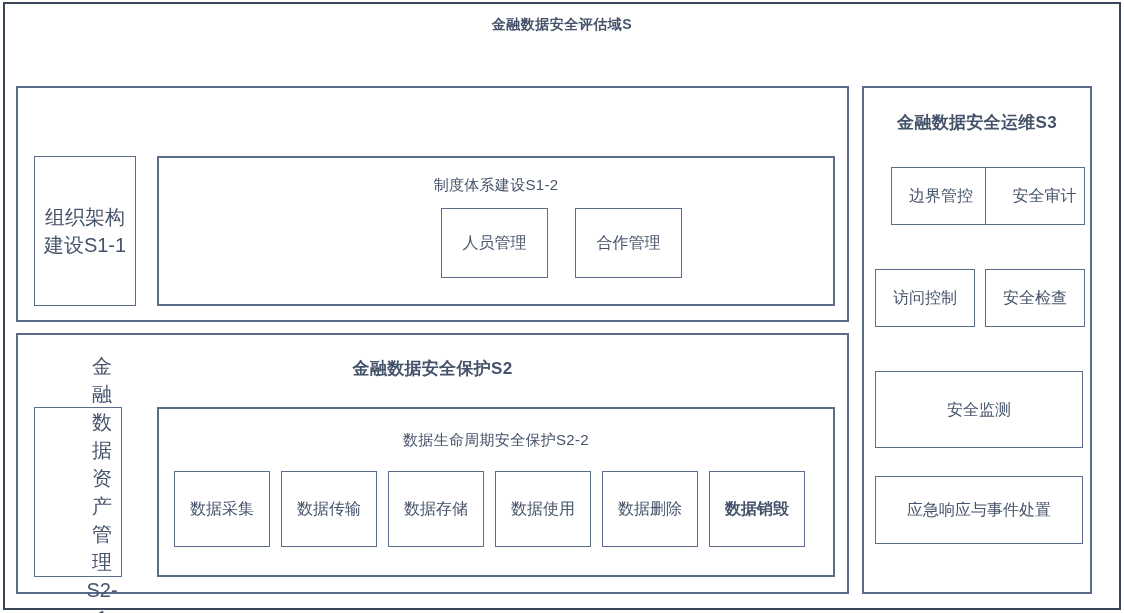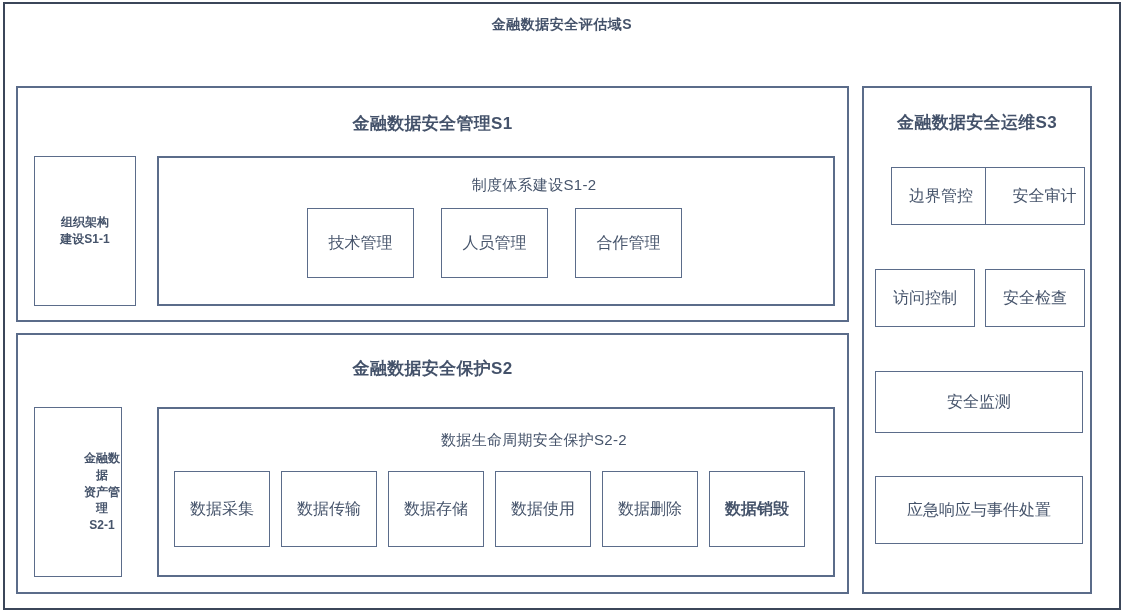--- a/index.html
+++ b/index.html
@@ -74,34 +74,33 @@
   }
   .sub-title {
     position: absolute;
     width: 100%;
     left: 0;
     text-align: center;
     font-size: 15px;
     font-weight: normal;
     color: #46546b;
     letter-spacing: 0.3px;
-    padding-left: 38px;
   }
 
   
   .leaf-label {
     font-size: 16px;
     line-height: 1.35;
     font-weight: normal;
     white-space: pre-line;
   }
   .leaf-label-sm {
-    font-size: 12px;
+    font-size: 20px;
     line-height: 1.4;
-    font-weight: bold;
+    font-weight: normal;
     white-space: pre-line;
   }
 
   
   #s1-container { left: 16px;  top: 86px;  width: 833px; height: 236px; }
   #s1-title     { top: 24px; }
   #s1-1-box     { left: 16px;  top: 68px;  width: 102px; height: 150px; }
   #s1-2-container { left: 139px; top: 68px; width: 678px; height: 150px; }
   #s1-2-title   { top: 18px; }
 
@@ -139,30 +138,28 @@
 <body>
 
 <div id="canvas">
 
   <div class="outer-frame"></div>
 
   <div class="page-title">金融数据安全评估域S</div>
 
   <div class="box container-box" id="s1-container">
 
-    <div class="section-title" id="s1-title">金融数据安全管理S1</div>
 
     <div class="box leaf-label-sm" id="s1-1-box">组织架构
 建设S1-1</div>
 
     <div class="box container-box" id="s1-2-container">
 
       <div class="sub-title" id="s1-2-title">制度体系建设S1-2</div>
 
-      <div class="box leaf-s1 leaf-label" style="left:148px;">技术管理</div>
       <div class="box leaf-s1 leaf-label" style="left:282px;">人员管理</div>
       <div class="box leaf-s1 leaf-label" style="left:416px;">合作管理</div>
     </div>
   </div>
 
   <div class="box container-box" id="s2-container">
 
     <div class="section-title" id="s2-title">金融数据安全保护S2</div>
 
     <div class="box leaf-label-sm" id="s2-1-box">金融数据
@@ -184,17 +181,17 @@
 
   <div class="box container-box" id="s3-container">
 
     <div class="section-title" id="s3-title">金融数据安全运维S3</div>
 
     <div class="box leaf-s3-half leaf-label" style="left:11px;  top:79px;margin-left:16px;">边界管控</div>
     <div class="box leaf-s3-half leaf-label" style="left:121px; top:79px;padding-left:19px;">安全审计</div>
     <div class="box leaf-s3-half leaf-label" style="left:11px;  top:181px;">访问控制</div>
     <div class="box leaf-s3-half leaf-label" style="left:121px; top:181px;">安全检查</div>
 
-    <div class="box leaf-s3-full leaf-label" style="top:283px; height:62px;">安全监测</div>
+    <div class="box leaf-s3-full leaf-label" style="top:283px; height:77px;">安全监测</div>
     <div class="box leaf-s3-full leaf-label" style="top:388px; height:68px;">应急响应与事件处置</div>
   </div>
 
 </div>
 
 </body></html>

